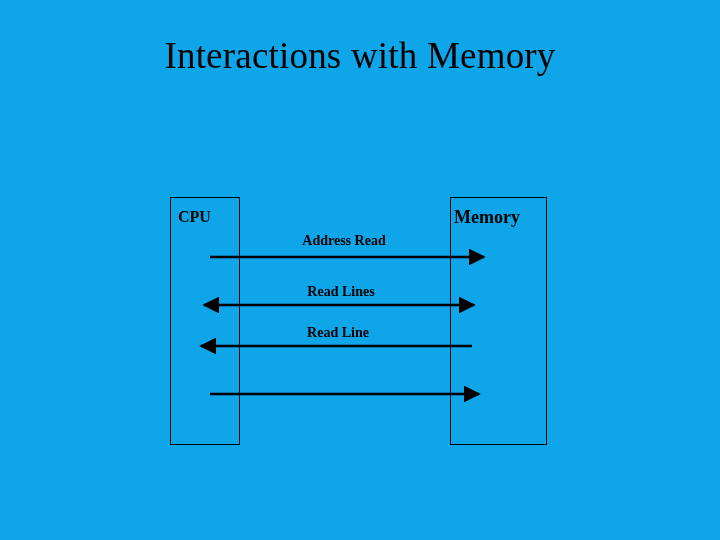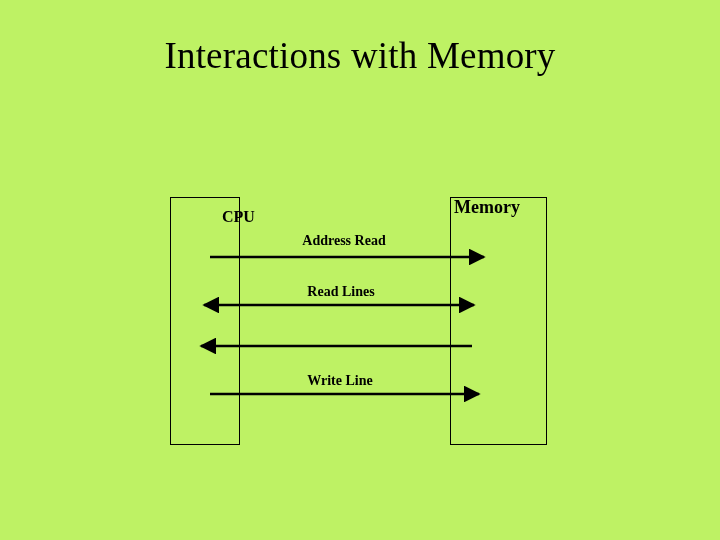--- a/index.html
+++ b/index.html
@@ -5,21 +5,21 @@
 <style>
   html, body {
     margin: 0;
     padding: 0;
     background: #ffffff;
   }
   #slide {
     position: relative;
     width: 720px;
     height: 540px;
-    background: #bef264;
+    background: #0ea5e9;
     overflow: hidden;
     font-family: "Liberation Serif", "DejaVu Serif", serif;
     color: #000000;
   }
 
   
   #slide-title {
     position: absolute;
     left: 0;
     top: 36px;
@@ -58,25 +58,24 @@
     font-family: "Liberation Serif", "DejaVu Serif", serif;
     font-weight: 700;
     color: #000000;
     white-space: nowrap;
     line-height: 1;
   }
   #cpu-label {
     left: 178px;
     top: 209px;
     font-size: 16px;
-    margin-left: 44px;
   }
   #memory-label {
     left: 454px;
-    top: 198px;
+    top: 208px;
     font-size: 18px;
     text-align: center;
   }
 
   
   #bus-layer {
     position: absolute;
     left: 0;
     top: 0;
     width: 720px;
@@ -132,15 +131,15 @@
 
     <line x1="204" y1="305" x2="474" y2="305" marker-start="url(#arrow-left)" marker-end="url(#arrow-right)"></line>
 
     <line x1="201" y1="346" x2="472" y2="346" marker-start="url(#arrow-left)"></line>
 
     <line x1="210" y1="394" x2="479" y2="394" marker-end="url(#arrow-right)"></line>
   </svg>
 
   <div class="bus-label" id="label-address">Address Read</div>
   <div class="bus-label" id="label-data">Read Lines</div>
-  <div class="bus-label" id="label-write">Write Line</div>
+  <div class="bus-label" id="label-read">Read Line</div>
 
 </div>
 
 </body></html>

